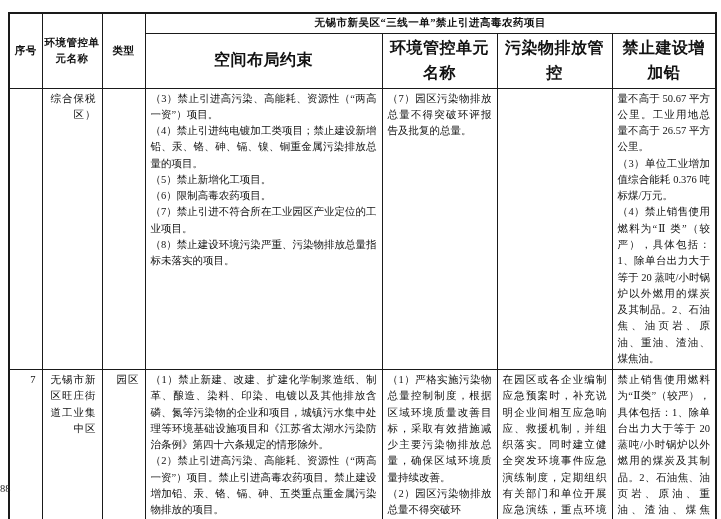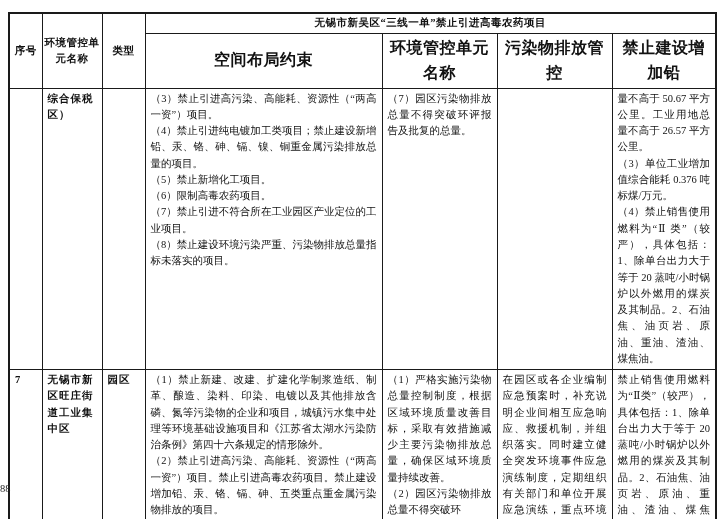--- a/index.html
+++ b/index.html
@@ -54,26 +54,25 @@
     letter-spacing: 0.5px;
     padding: 2px 3px;
   }
   tr.subhead-row th { height: 24px; }
   td.body-text {
     text-align: justify;
     white-space: pre-line;
     margin-left: 28px;
   }
   td.center-cell {
-    text-align: left;
+    text-align: right;
     vertical-align: middle;
     letter-spacing: 1px;
     padding: 3px 9px;
     white-space: normal;
-    font-weight: bold;
   }
   td.top-name {
     vertical-align: top;
     padding-top: 5px;
   }
   tr.row-1 { height: 262px; }
   tr.row-2 { height: 150px; }
   .page-number {
     position: absolute;
     left: 0;

